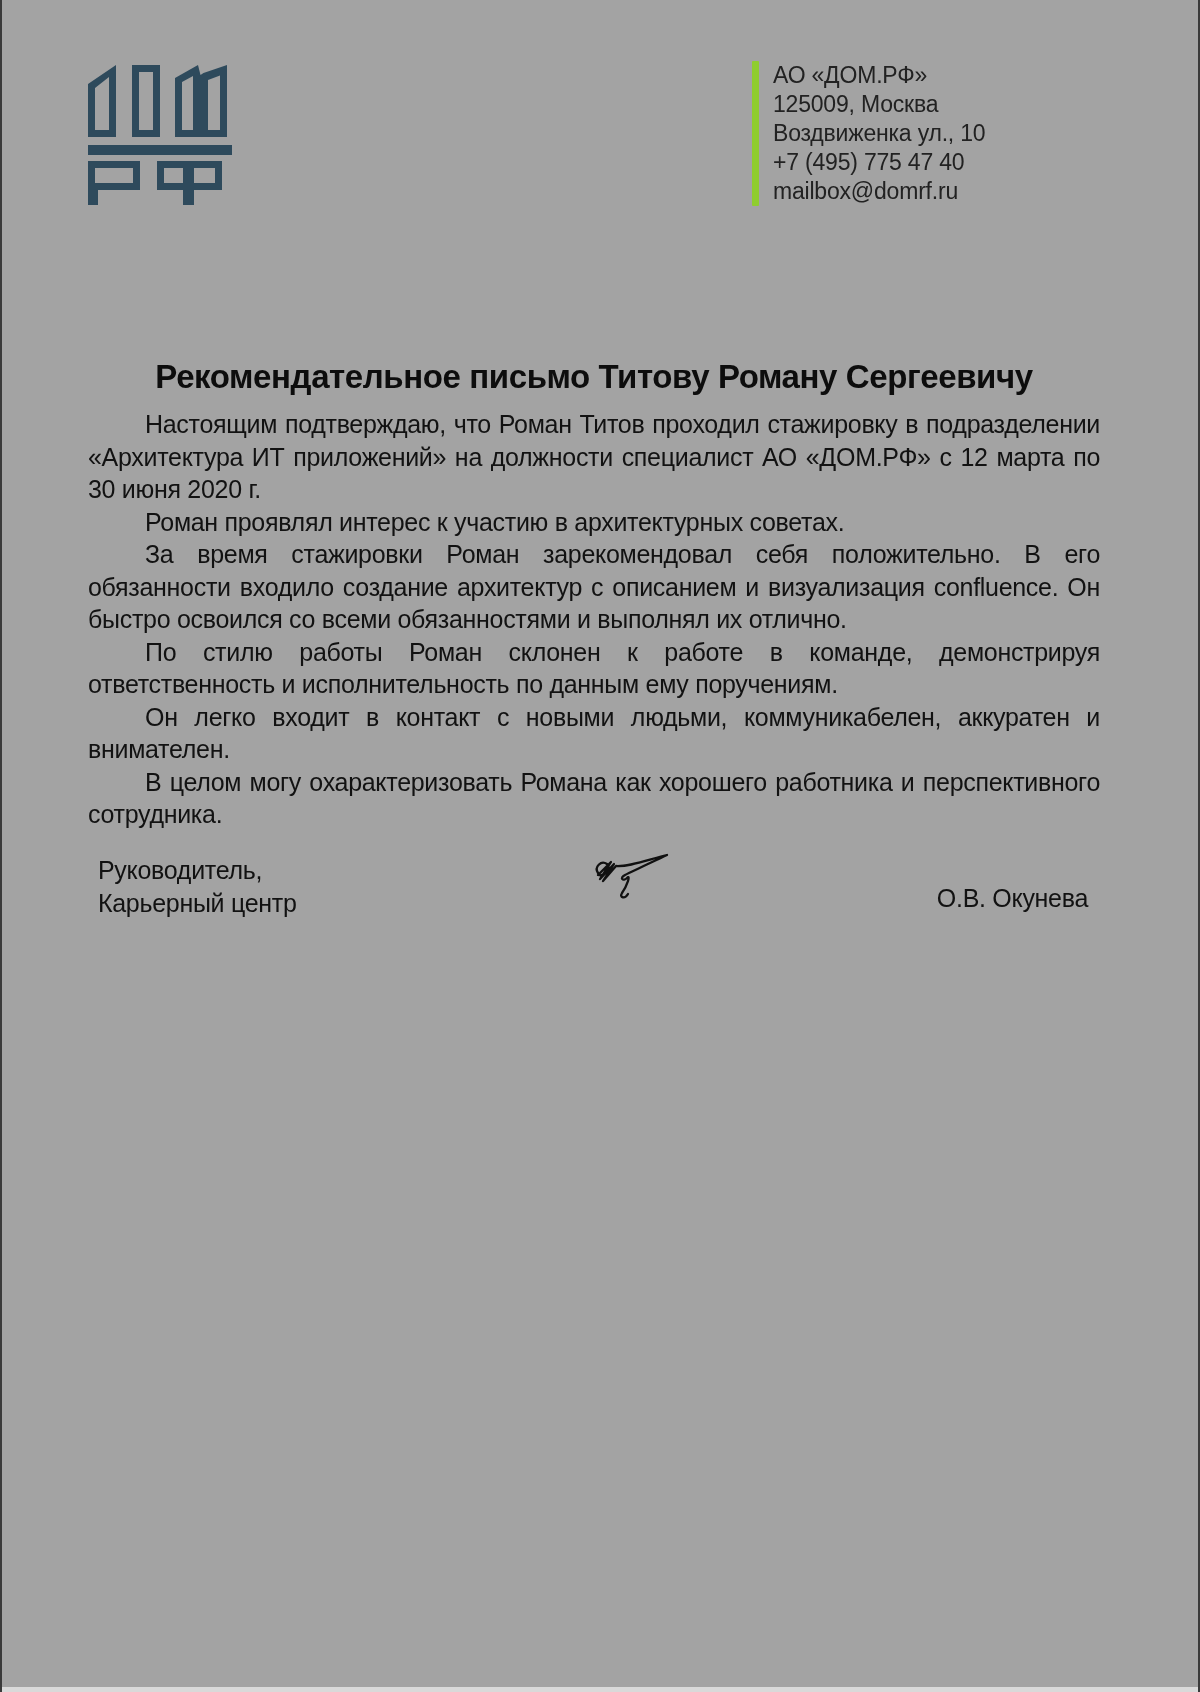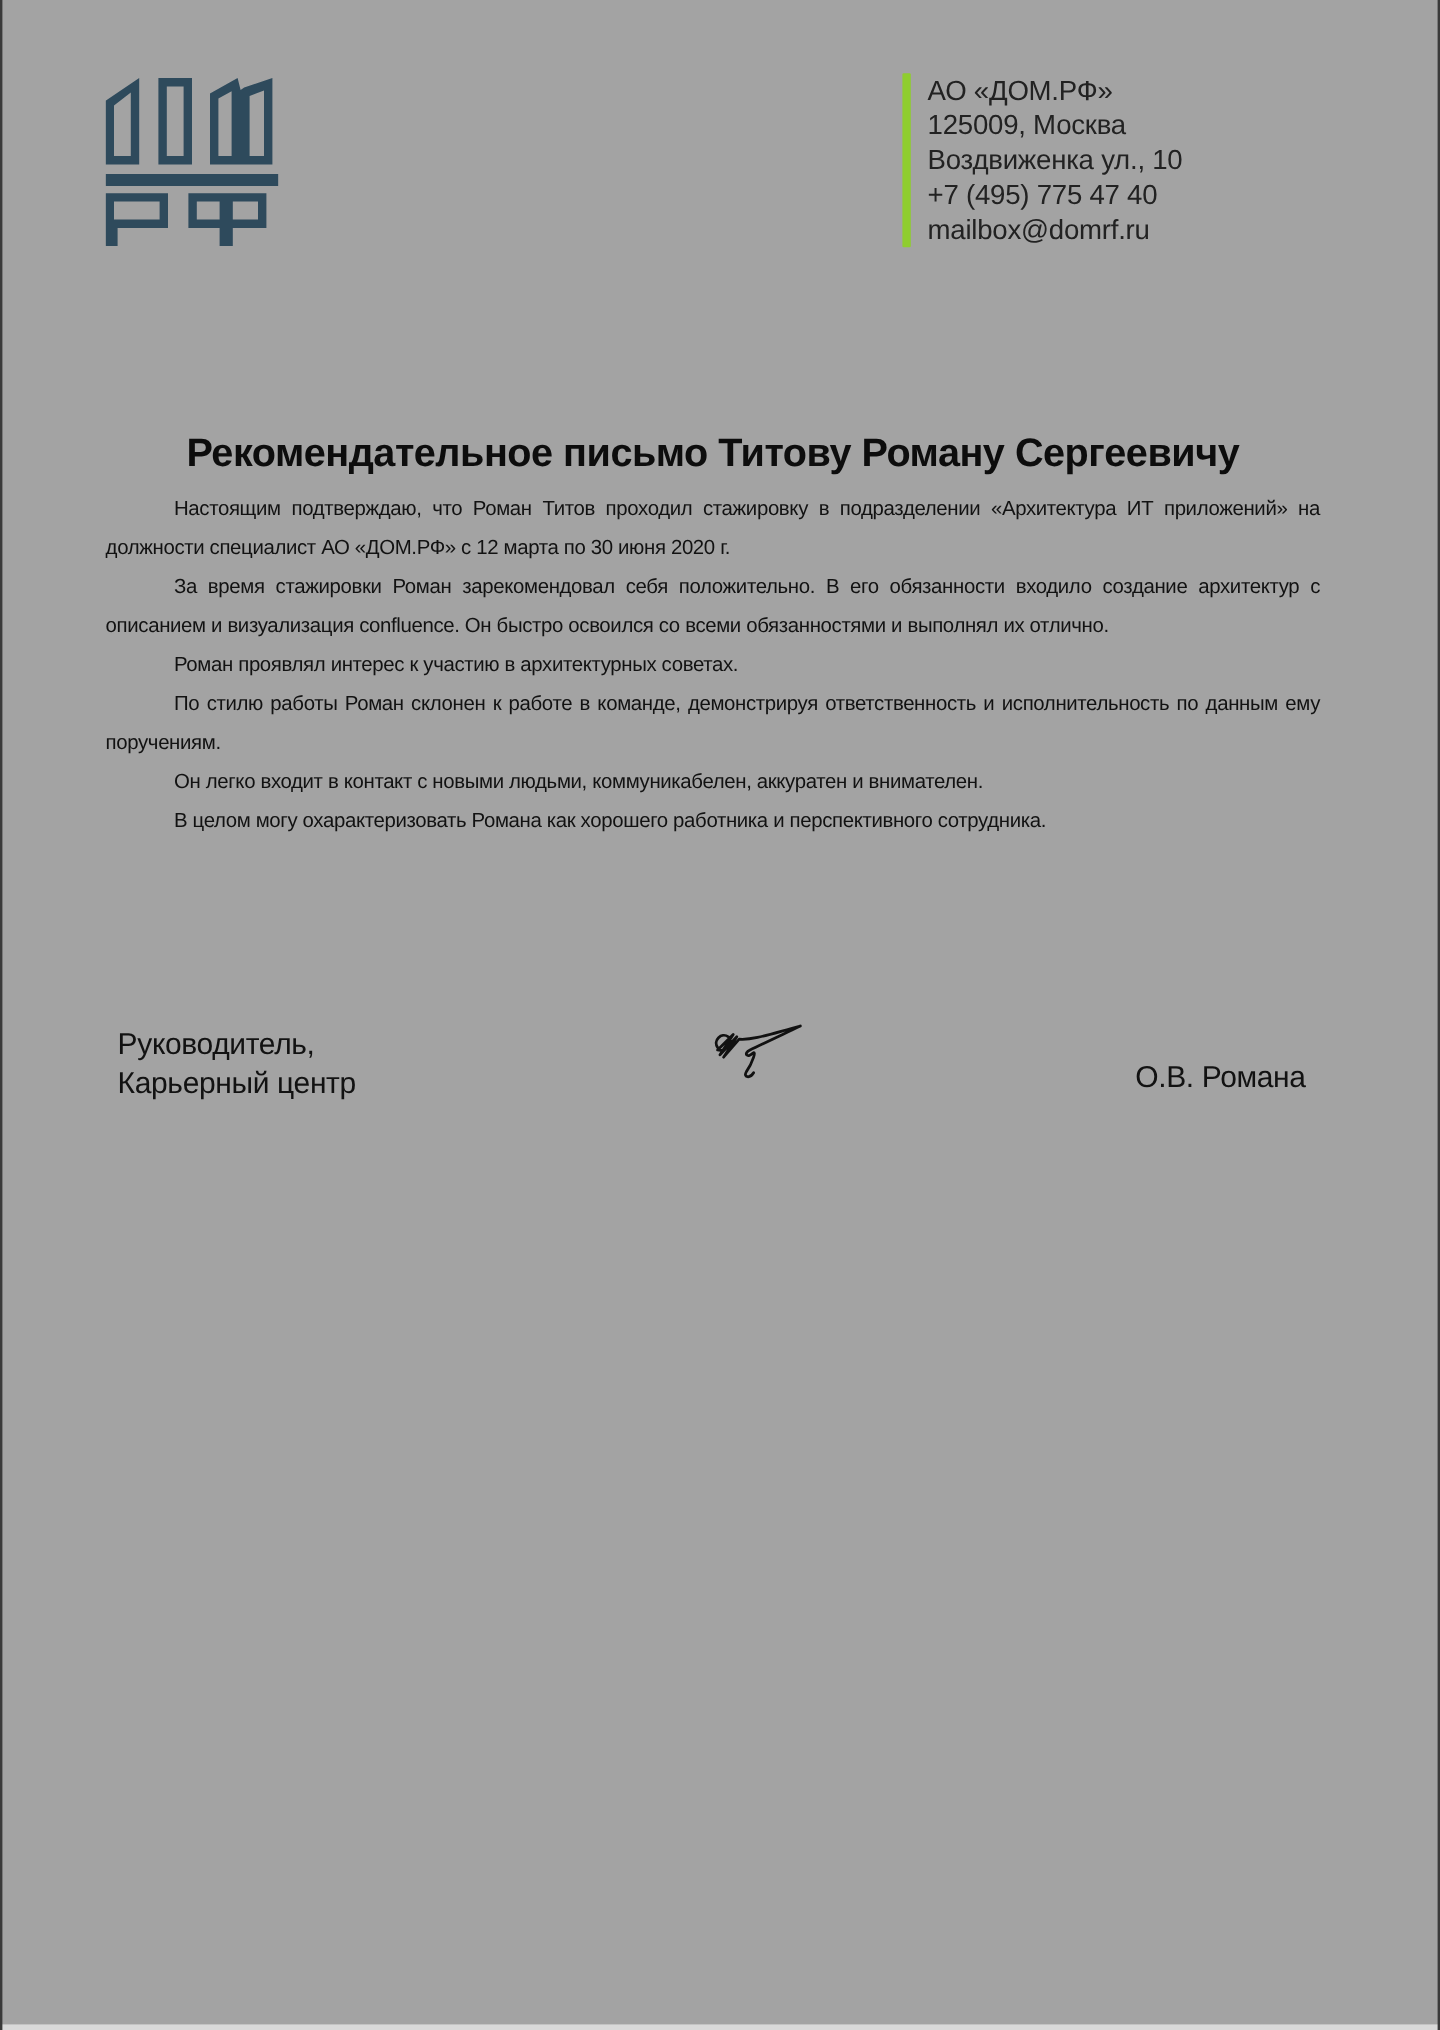--- a/index.html
+++ b/index.html
@@ -33,21 +33,21 @@
   
   .title{
     position:absolute;left:86px;top:358px;width:1012px;
     text-align:center;font-weight:bold;font-size:33px;
     letter-spacing:-0.4px;color:#0d0d0d;
   }
   
   .body-text{position:absolute;left:86px;top:408px;width:1012px;}
   .body-text p{
     margin:0;text-indent:57px;text-align:justify;
-    font-size:17px;line-height:32.5px;letter-spacing:-0.3px;color:#121212;
+    font-size:25px;line-height:32.5px;letter-spacing:-0.3px;color:#121212;
   }
   
   .sig-role{
     position:absolute;left:86px;top:854px;
     font-size:25px;line-height:33px;letter-spacing:-0.3px;color:#121212;margin-left:10px;
   }
   .sig-name{
     position:absolute;top:884px;right:110px;
     font-size:25px;letter-spacing:-0.3px;color:#121212;
   }
@@ -81,34 +81,34 @@
       <div>Воздвиженка ул., 10</div>
       <div>+7 (495) 775 47 40</div>
       <div>mailbox@domrf.ru</div>
     </div>
   </div>
 
   <div class="title">Рекомендательное письмо Титову Роману Сергеевичу</div>
 
   <div class="body-text">
     <p>Настоящим подтверждаю, что Роман Титов проходил стажировку в подразделении «Архитектура ИТ приложений» на должности специалист АО «ДОМ.РФ» с 12 марта по 30 июня 2020 г.</p>
+    <p>Роман проявлял интерес к участию в архитектурных советах.</p>
     <p>За время стажировки Роман зарекомендовал себя положительно. В его обязанности входило создание архитектур с описанием и визуализация confluence. Он быстро освоился со всеми обязанностями и выполнял их отлично.</p>
-    <p>Роман проявлял интерес к участию в архитектурных советах.</p>
     <p>По стилю работы Роман склонен к работе в команде, демонстрируя ответственность и исполнительность по данным ему поручениям.</p>
     <p>Он легко входит в контакт с новыми людьми, коммуникабелен, аккуратен и внимателен.</p>
     <p>В целом могу охарактеризовать Романа как хорошего работника и перспективного сотрудника.</p>
   </div>
 
   <div class="sig-role">
     <div>Руководитель,</div>
     <div>Карьерный центр</div>
   </div>
 
   <svg class="sig-scribble" width="84" height="52" viewBox="0 0 84 52" xmlns="http://www.w3.org/2000/svg">
     <path d="M10 21 C6 15 13 8 19 12 C24 16 17 25 10 23 L23 10 L12 27 L26 12 L15 29 L28 14
              C40 15 56 9 79 3 C60 12 45 19 37 23 C31 26 35 30 39 26 C43 22 39 34 34 41
              C31 46 37 47 40 42" fill="none" stroke="#111" stroke-width="2.3" stroke-linecap="round" stroke-linejoin="round"></path>
   </svg>
 
-  <div class="sig-name">О.В. Романа</div>
+  <div class="sig-name">О.В. Окунева</div>
 
   <div class="bottom-edge"></div>
 </div>
 
 </body></html>

